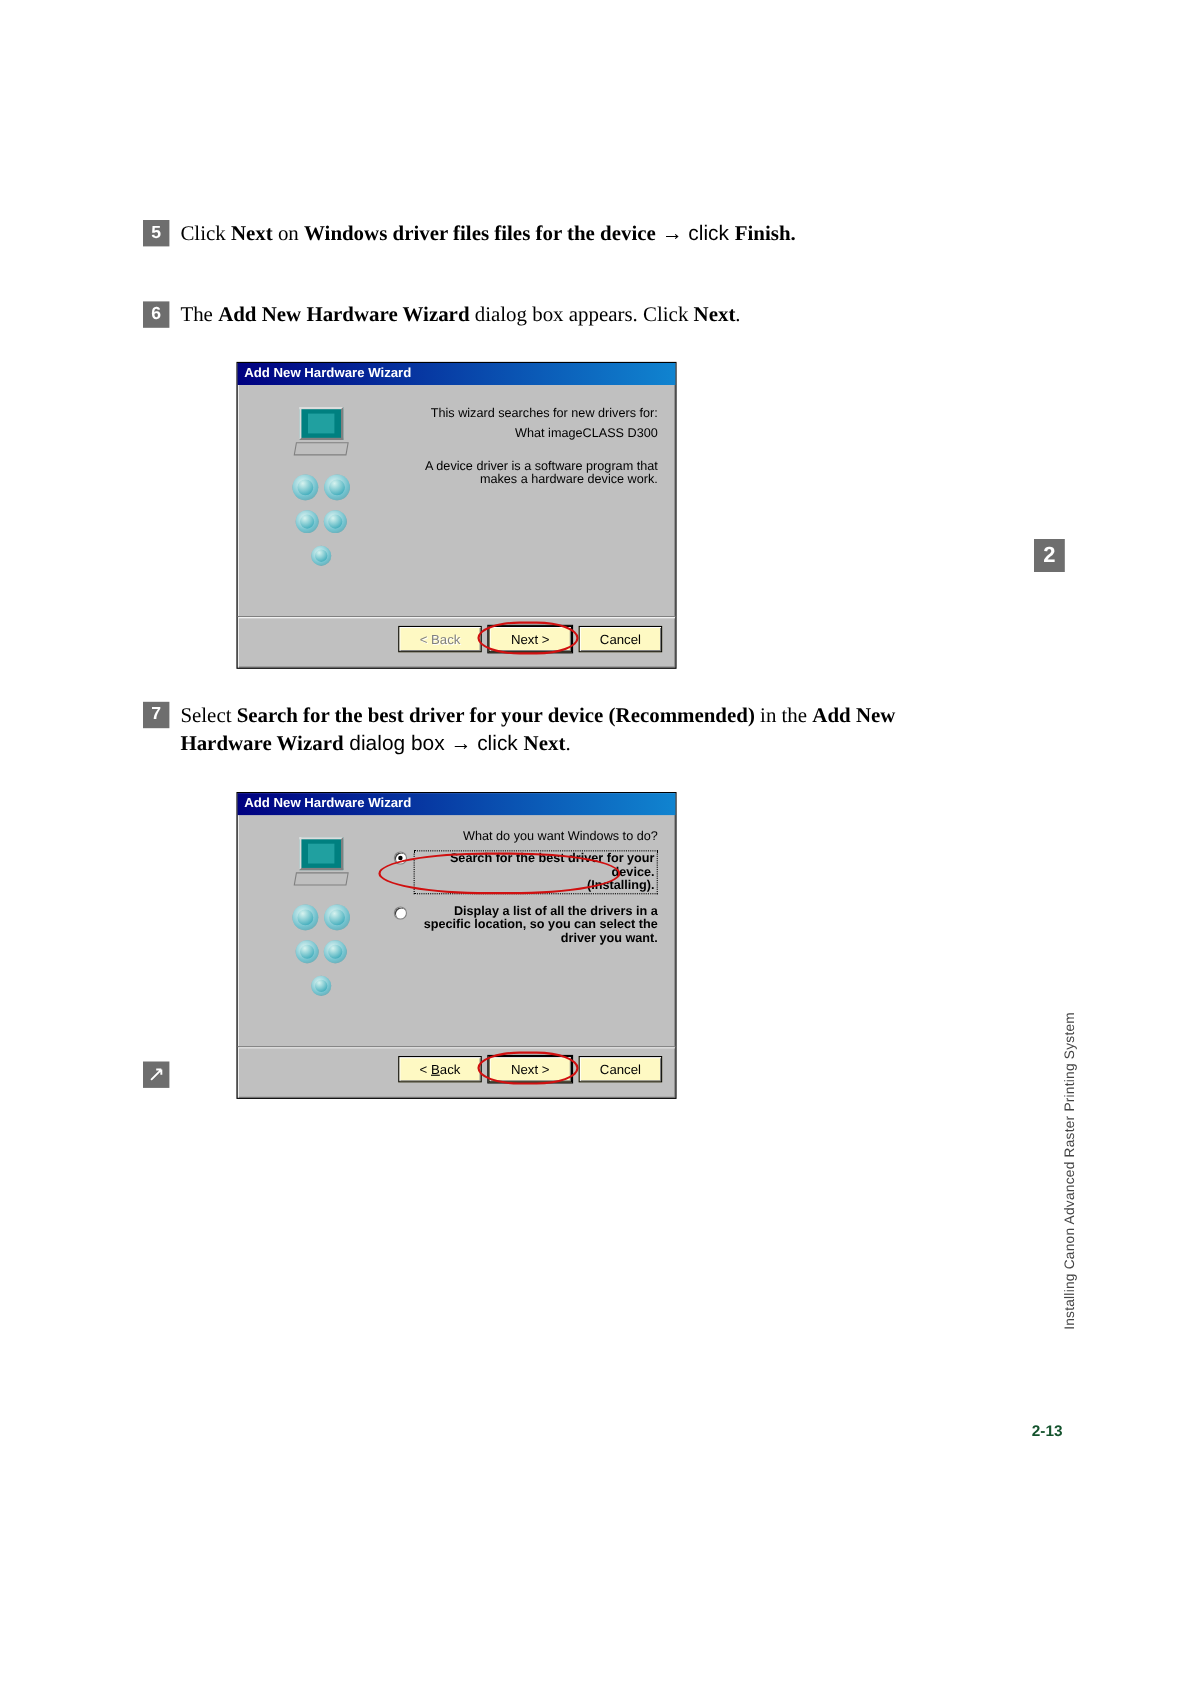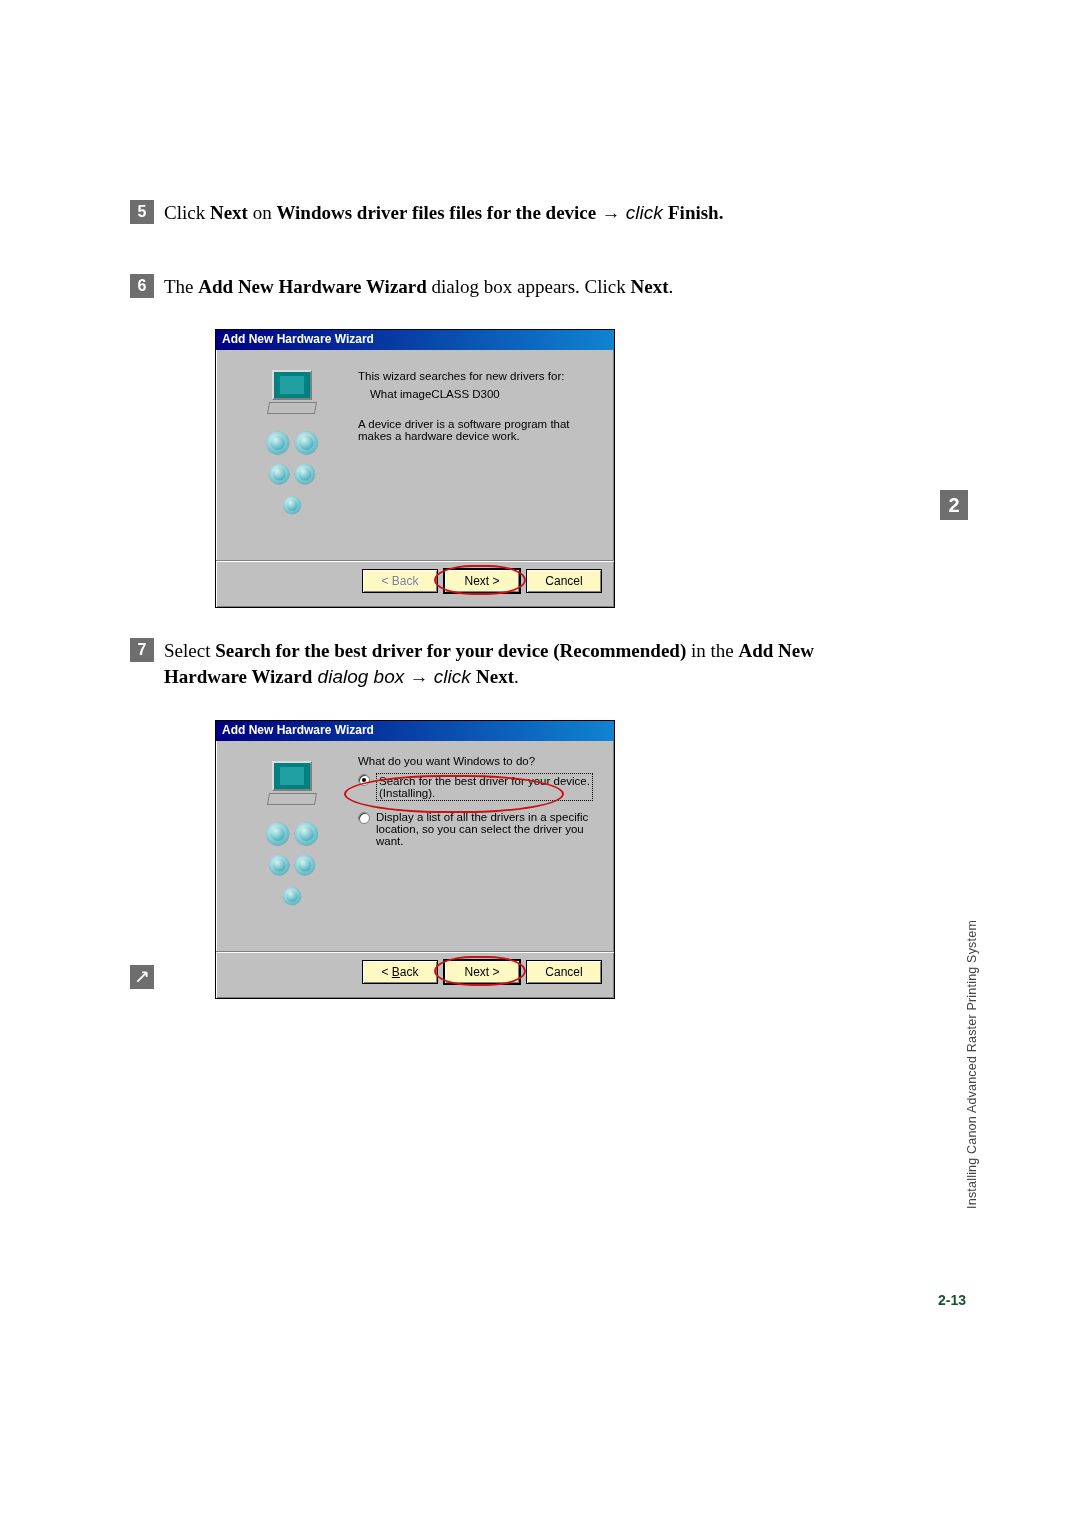--- a/index.html
+++ b/index.html
@@ -34,21 +34,21 @@
     text-align: center;
     line-height: 24px;
     margin-right: 10px;
   }
   .step-text {
     flex: 1;
     font-size: 19px;
     line-height: 1.35;
   }
   .step-text b { font-weight: bold; }
-  .arrow { font-family: Arial, sans-serif; font-style: italic; }
+  .arrow { font-family: Arial, sans-serif; }
   .dialog-wrap {
     margin-left: 85px;
     margin-bottom: 30px;
   }
   .dialog {
     width: 400px;
     border: 1px solid #000;
     background: #c0c0c0;
     font-family: "MS Sans Serif", Tahoma, Arial, sans-serif;
     box-shadow: 1px 1px 0 #fff inset, -1px -1px 0 #808080 inset;
@@ -59,20 +59,21 @@
     background: linear-gradient(to right, #000080, #1084d0);
     color: #fff;
     font-size: 12px;
     font-weight: bold;
     padding: 2px 6px;
   }
   .dlg-body {
     display: flex;
     padding: 14px 16px 6px 16px;
     min-height: 210px;
+    text-align: right;
   }
   .dlg-left {
     width: 120px;
     display: flex;
     flex-direction: column;
     align-items: center;
     gap: 10px;
     padding-top: 6px;
   }
   .pc-icon {
@@ -146,20 +147,21 @@
     border: 2px solid #d01010;
     border-radius: 50% / 60%;
     pointer-events: none;
   }
   .radio-group {
     display: flex;
     align-items: flex-start;
     gap: 6px;
     margin: 6px 0;
     font-size: 11.5px;
+    font-weight: bold;
   }
   .radio-dot {
     flex: 0 0 12px; height: 12px;
     border: 1px solid #808080;
     border-radius: 50%;
     background: #fff;
     box-shadow: inset 1px 1px 0 #404040;
     margin-top: 1px;
     position: relative;
   }

